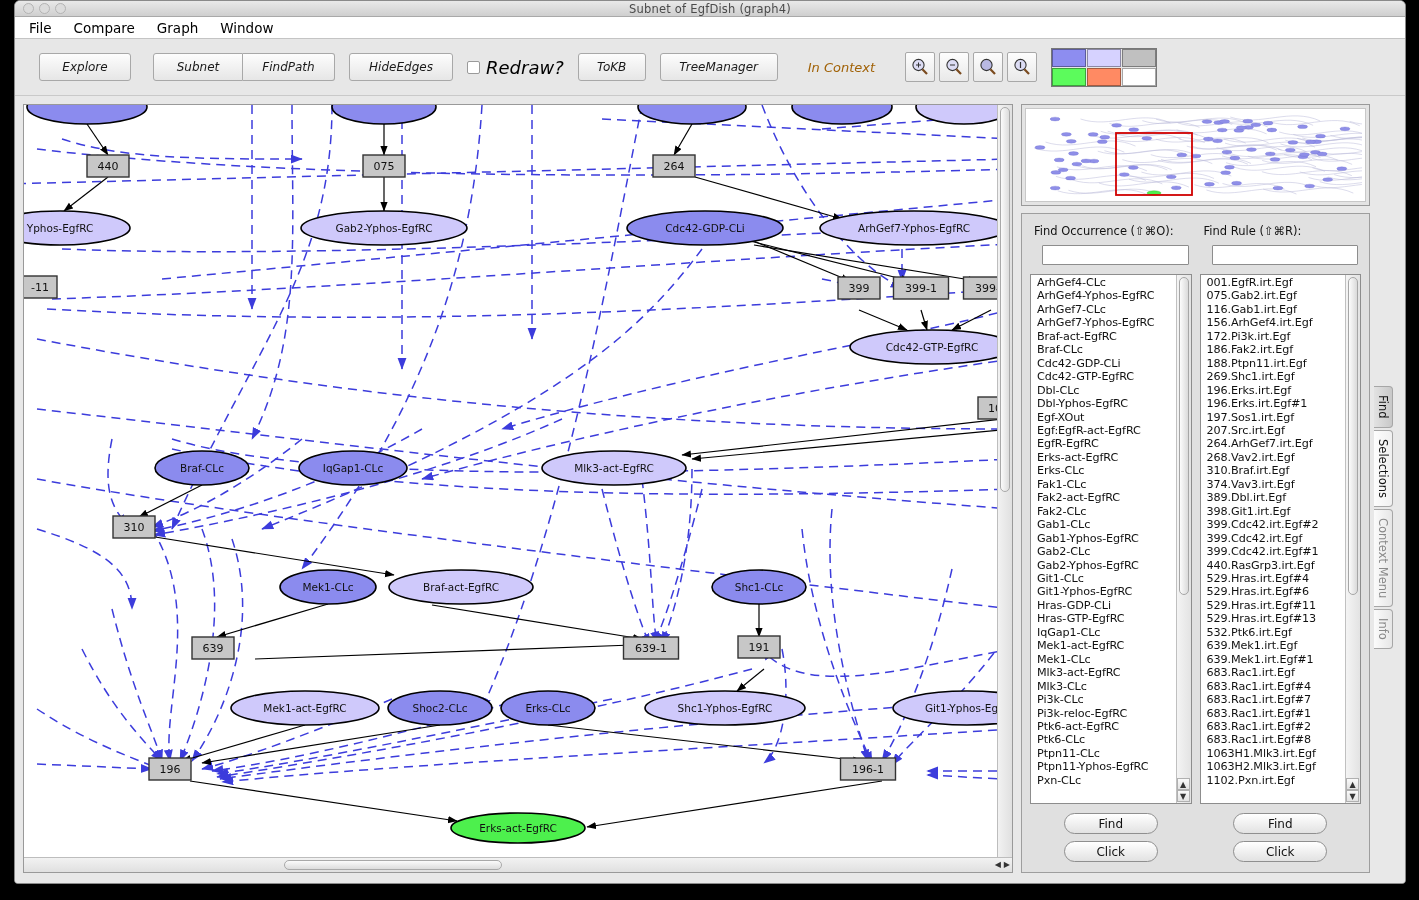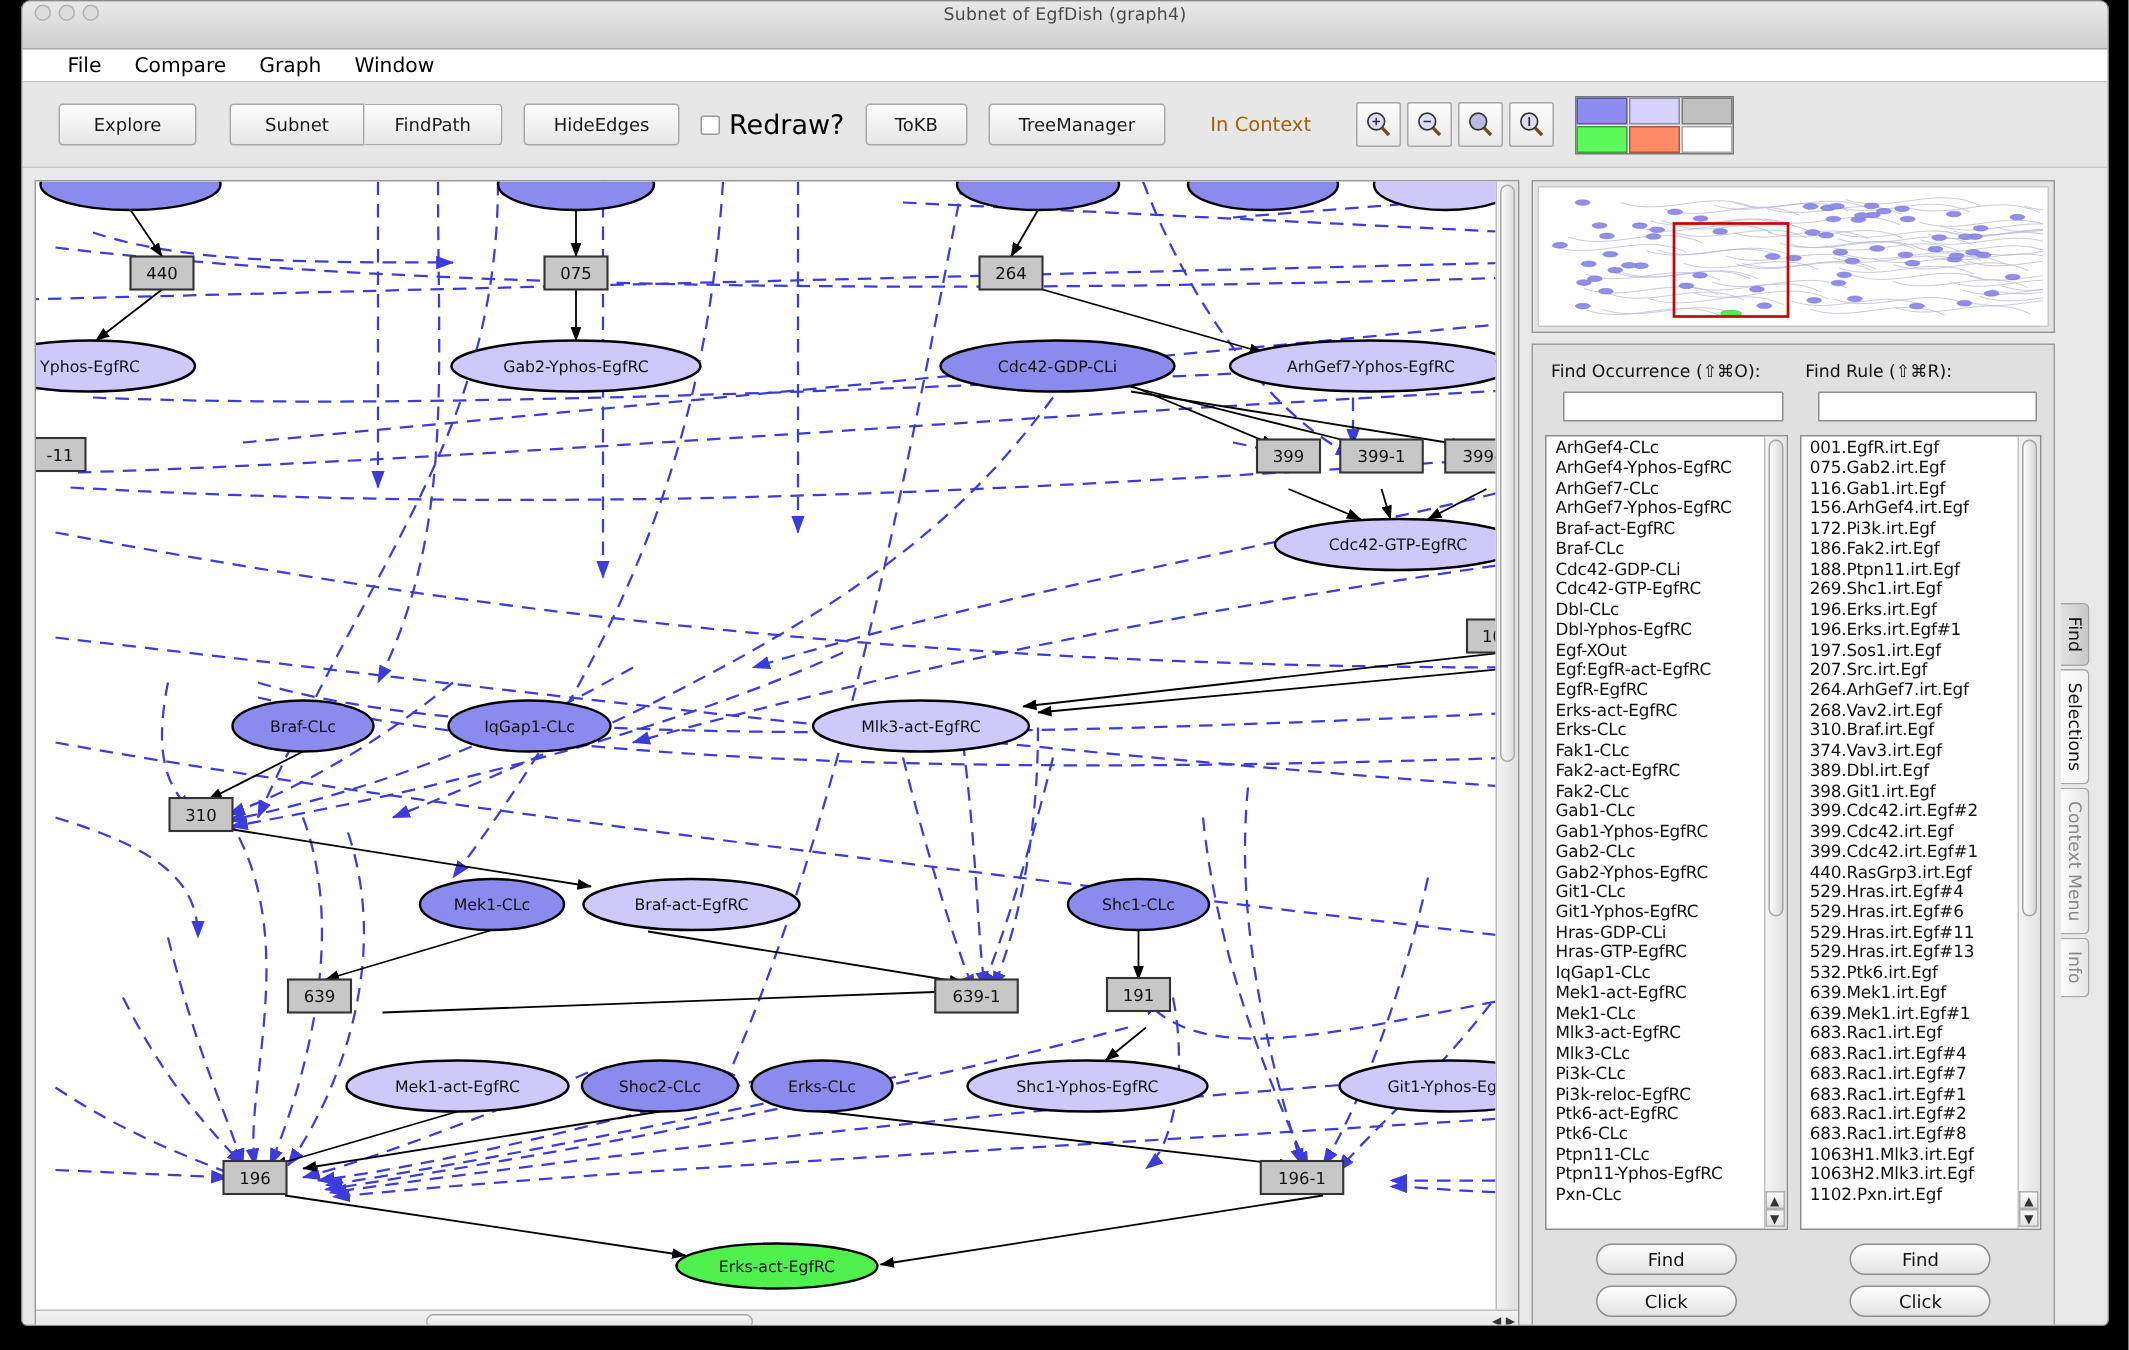--- a/index.html
+++ b/index.html
@@ -13,45 +13,45 @@
   #app {
     position:absolute; left:14px; top:0px; width:1392px; height:884px;
     background:#e8e8e8;
     border:1px solid #8a8a8a;
     border-radius:6px 6px 4px 4px;
     box-shadow:0 2px 9px rgba(0,0,0,.6);
     overflow:hidden;
   }
   
   .titlebar {
-    height:32px;
+    height:16px;
     background:linear-gradient(#e9e9e9,#cfcfcf);
     border-bottom:1px solid #a9a9a9;
     position:relative;
   }
   .titlebar .title {
     text-align:center; font-size:11.5px; color:#4a4a4a;
     line-height:16px; letter-spacing:.2px;
   }
   .traffic { position:absolute; left:8px; top:2px; display:flex; gap:5px; }
   .traffic i {
     display:block; width:11px; height:11px; border-radius:50%;
     background:#dcdcdc; border:1px solid #b3b3b3;
   }
   
   .menubar {
     height:22px; background:#fff; border-bottom:1px solid #c4c4c4;
-    display:flex; align-items:center; padding-left:30px; gap:22px;
+    display:flex; align-items:center; padding-left:14px; gap:22px;
   }
   .menubar .mi { font-size:13.5px; color:#000; cursor:default; }
   
   .toolbar {
     height:57px; background:#e7e7e7;
     border-bottom:1px solid #c9c9c9;
-    display:flex; align-items:center; padding:0 10px; gap:0;
+    display:flex; align-items:center; padding:0 10px; gap:0;font-style:italic;
   }
   .tbtn {
     height:28px; min-width:62px; padding:0 12px;
     background:linear-gradient(#fdfdfd,#e6e6e6);
     border:1px solid #a8a8a8; border-radius:3px;
     font-size:12px; color:#1a1a1a;
     display:flex; align-items:center; justify-content:center;
     cursor:default; white-space:nowrap;
   }
   .grp { display:flex; }

